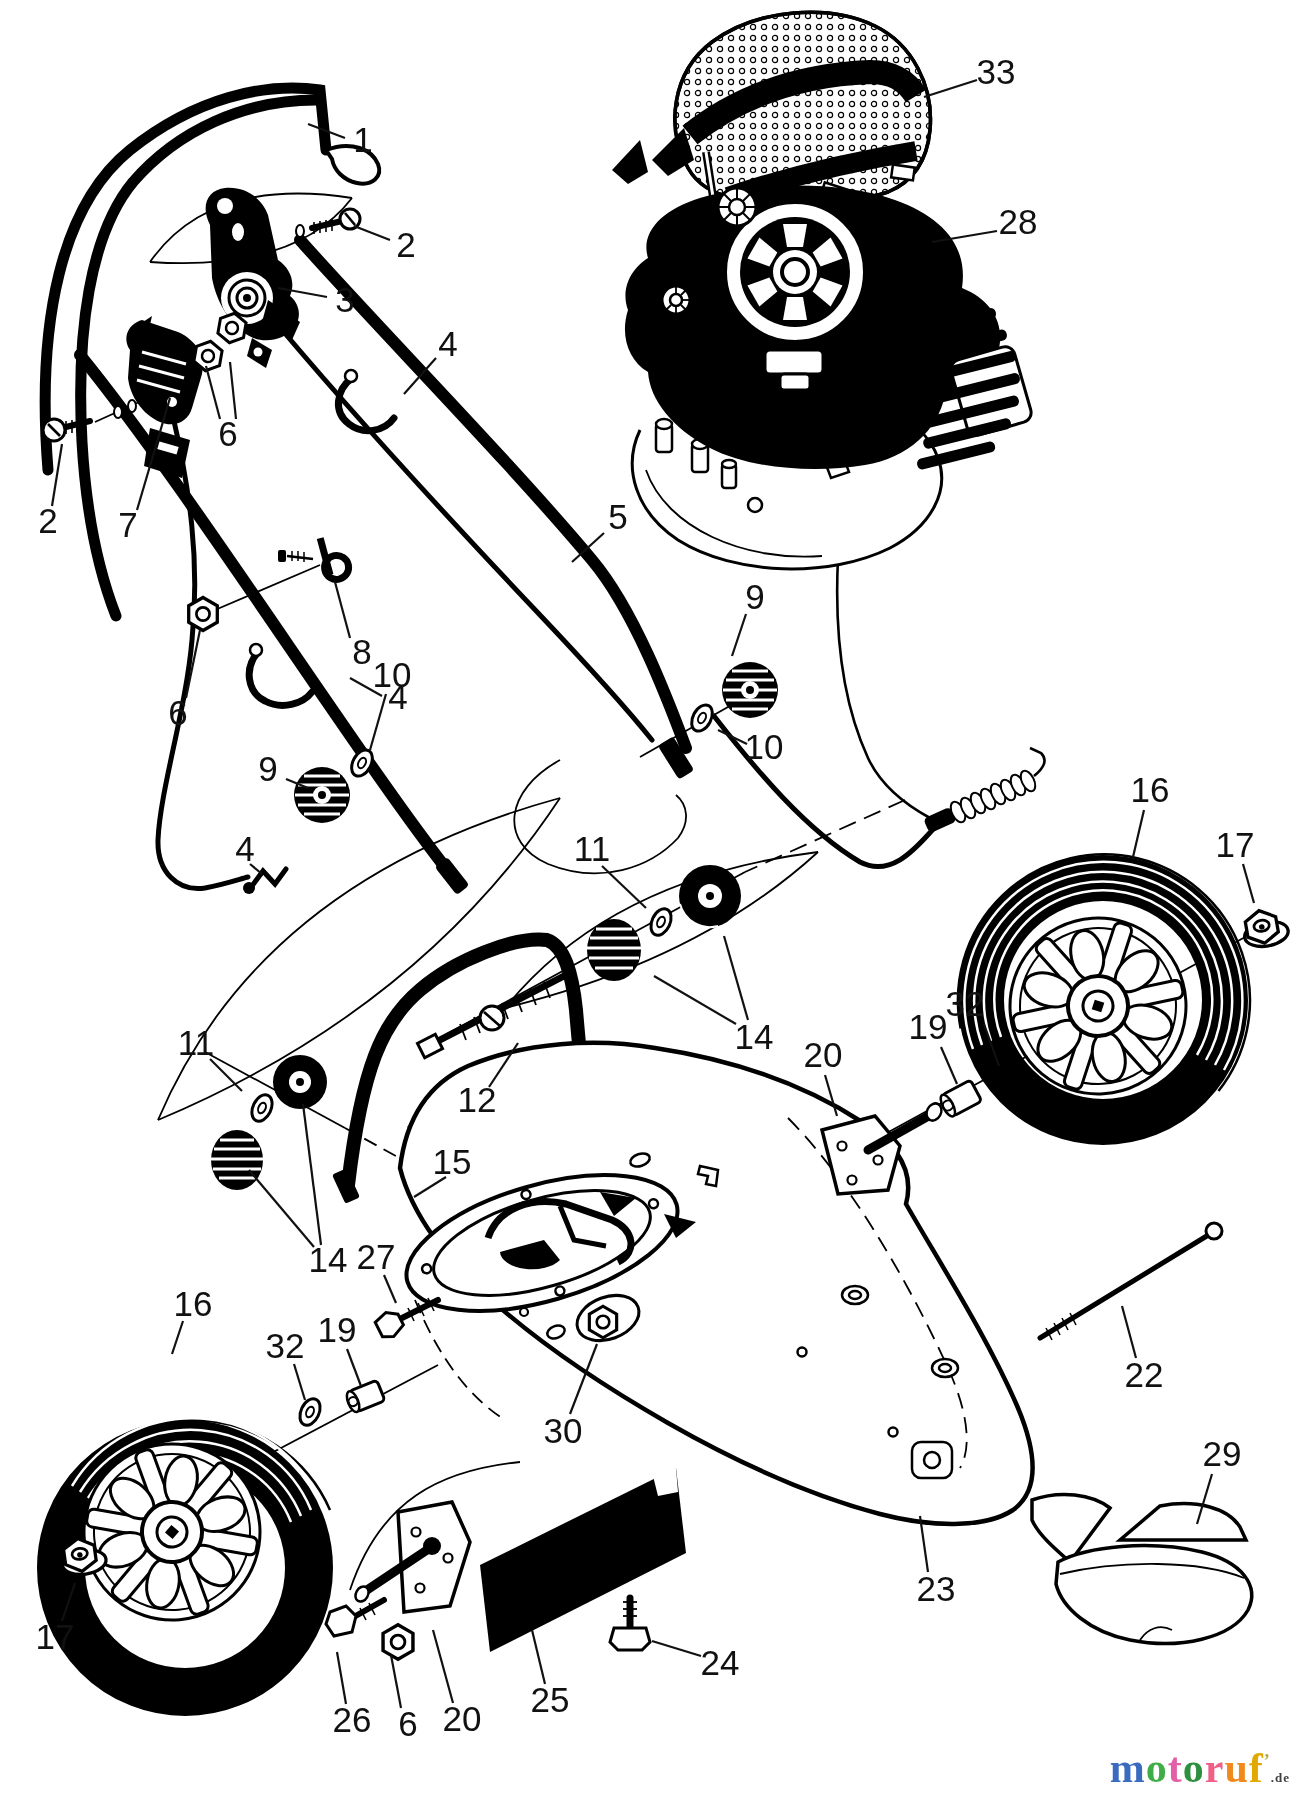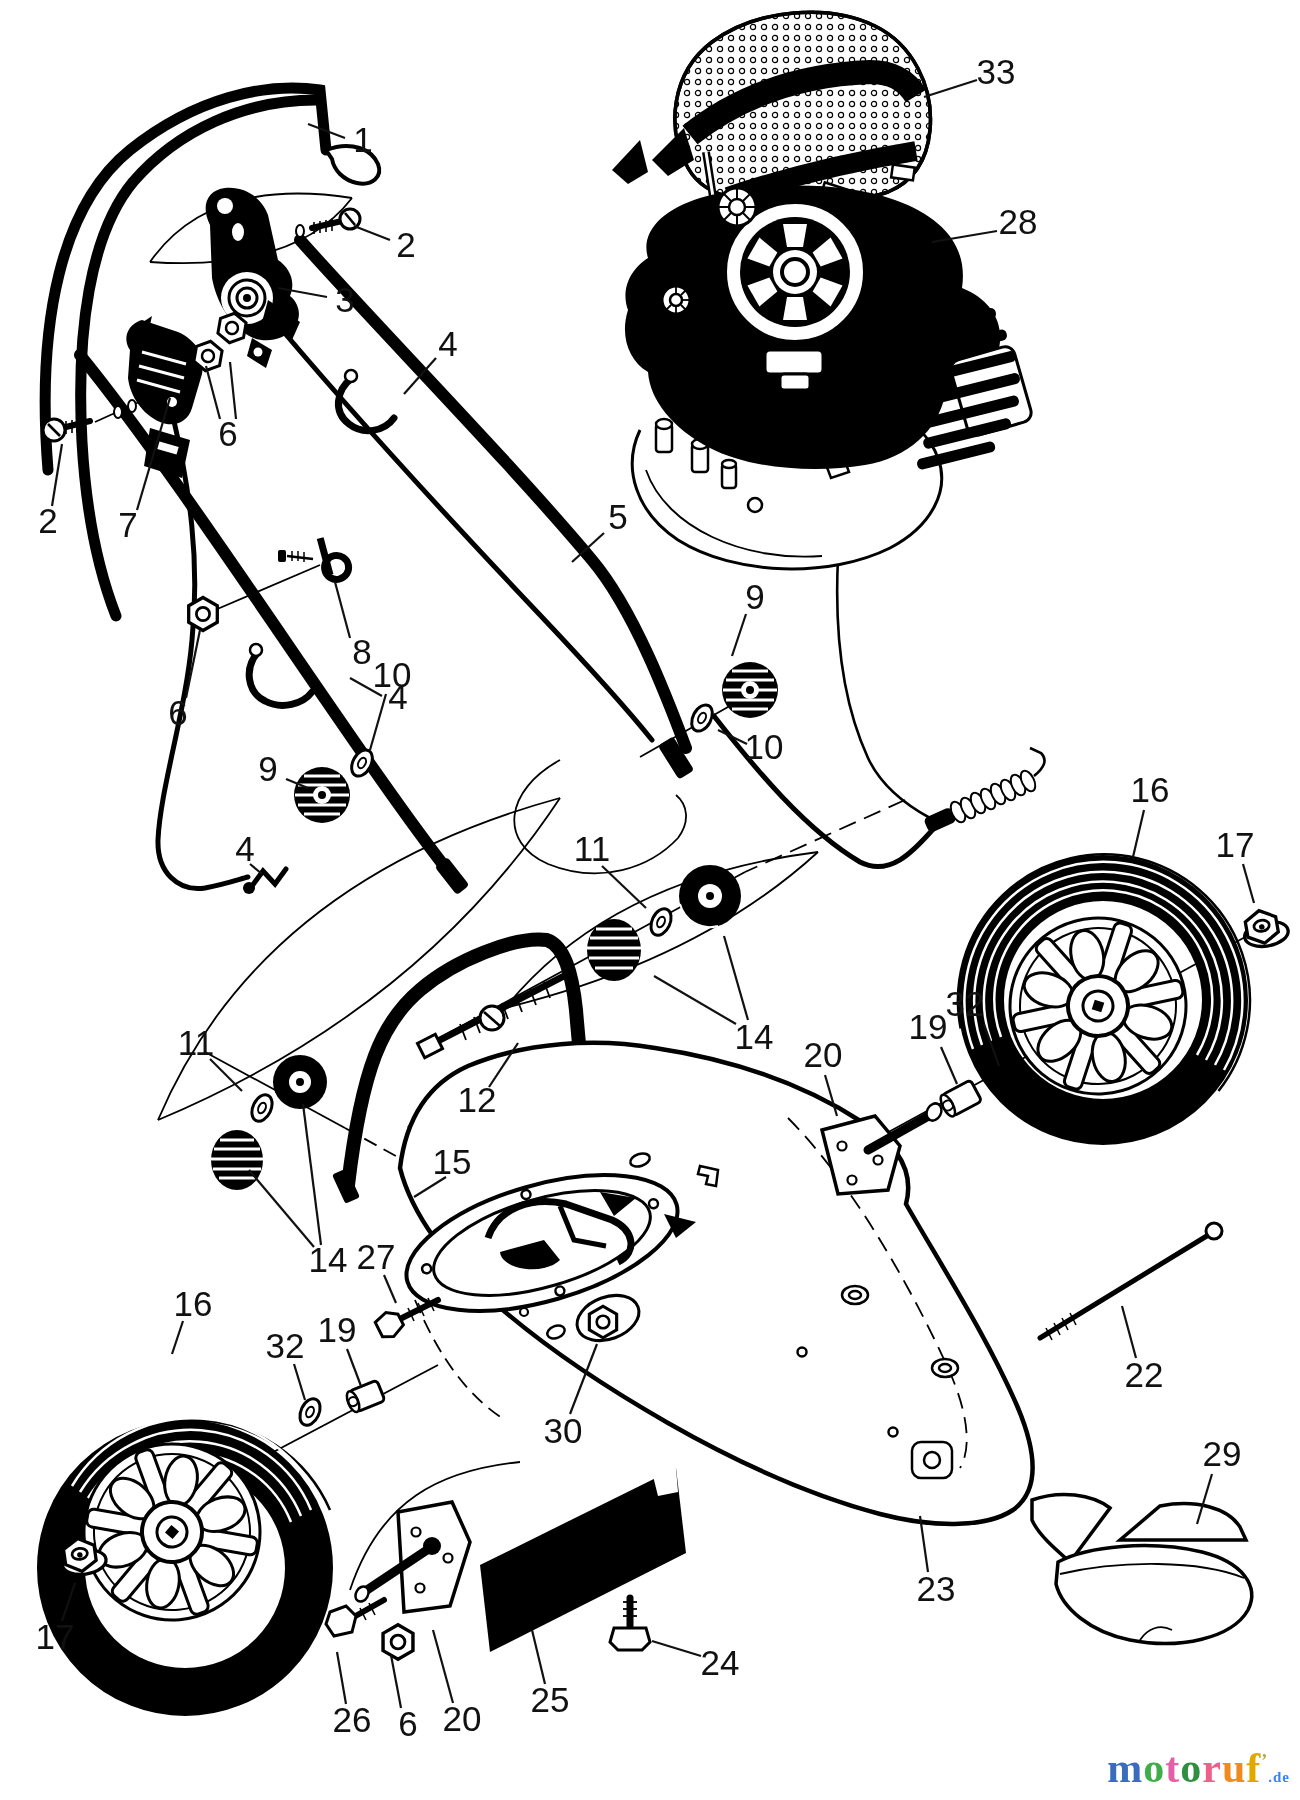--- a/index.html
+++ b/index.html
@@ -8,21 +8,21 @@
   svg{position:absolute;left:0;top:0;}
   .callout-text{font-family:"Liberation Sans",sans-serif;font-size:35px;fill:#111;}
   .leader{stroke:#111;stroke-width:2.2;fill:none;}
   .tube{stroke:#000;fill:none;stroke-linecap:round;}
   .thin{stroke:#000;fill:none;stroke-width:1.8;}
   .med{stroke:#000;fill:none;stroke-width:2.6;}
   .outl{stroke:#000;fill:#fff;}
   .blk{fill:#000;stroke:none;}
   .wm{position:absolute;right:10px;bottom:8px;font-family:"Liberation Serif",serif;
       font-weight:bold;font-size:42px;letter-spacing:1px;}
-  .wm .de{font-size:15px;color:#3b82f6;font-weight:bold;}
+  .wm .de{font-size:13px;color:#404040;font-weight:bold;}
   .wm .tick{font-size:18px;color:#b5a642;vertical-align:super;}
 </style>
 </head>
 <body>
 
 <div class="page">
 <svg width="1300" height="1800" viewBox="0 0 1300 1800">
   <defs>
     <pattern id="dotp" width="11" height="11" patternUnits="userSpaceOnUse">
       <circle cx="5" cy="5" r="2.6" fill="none" stroke="#000" stroke-width="1.2"></circle>

